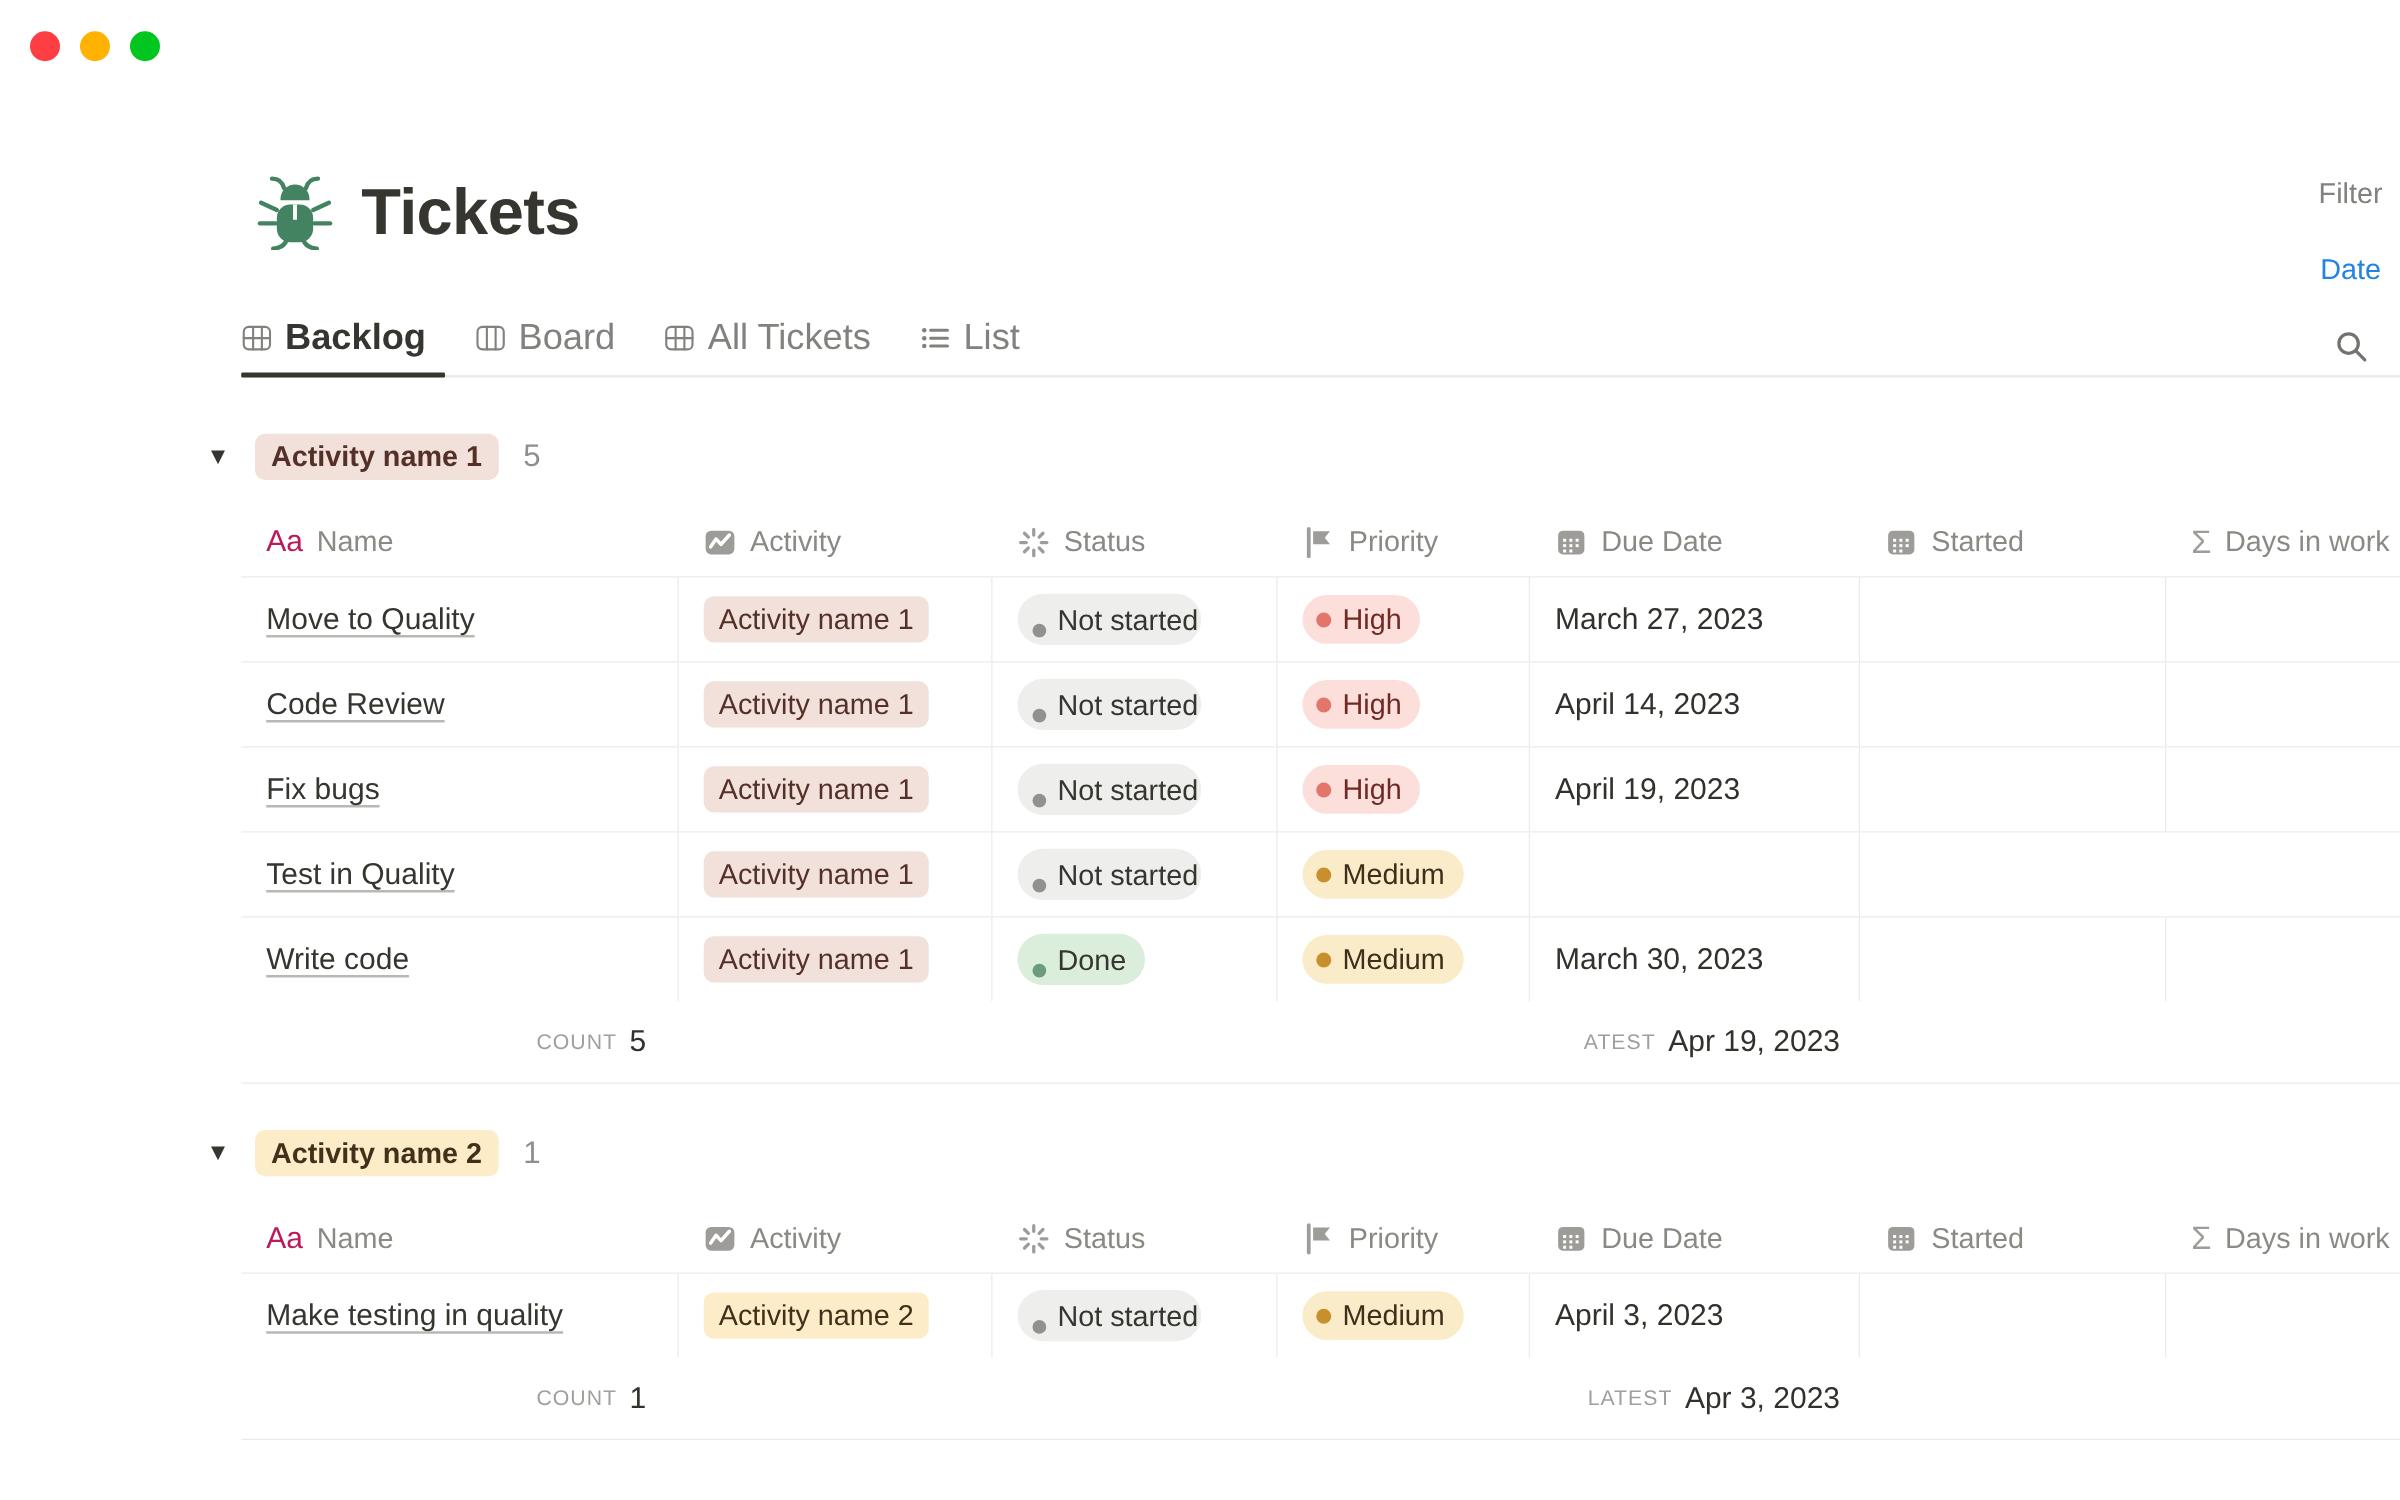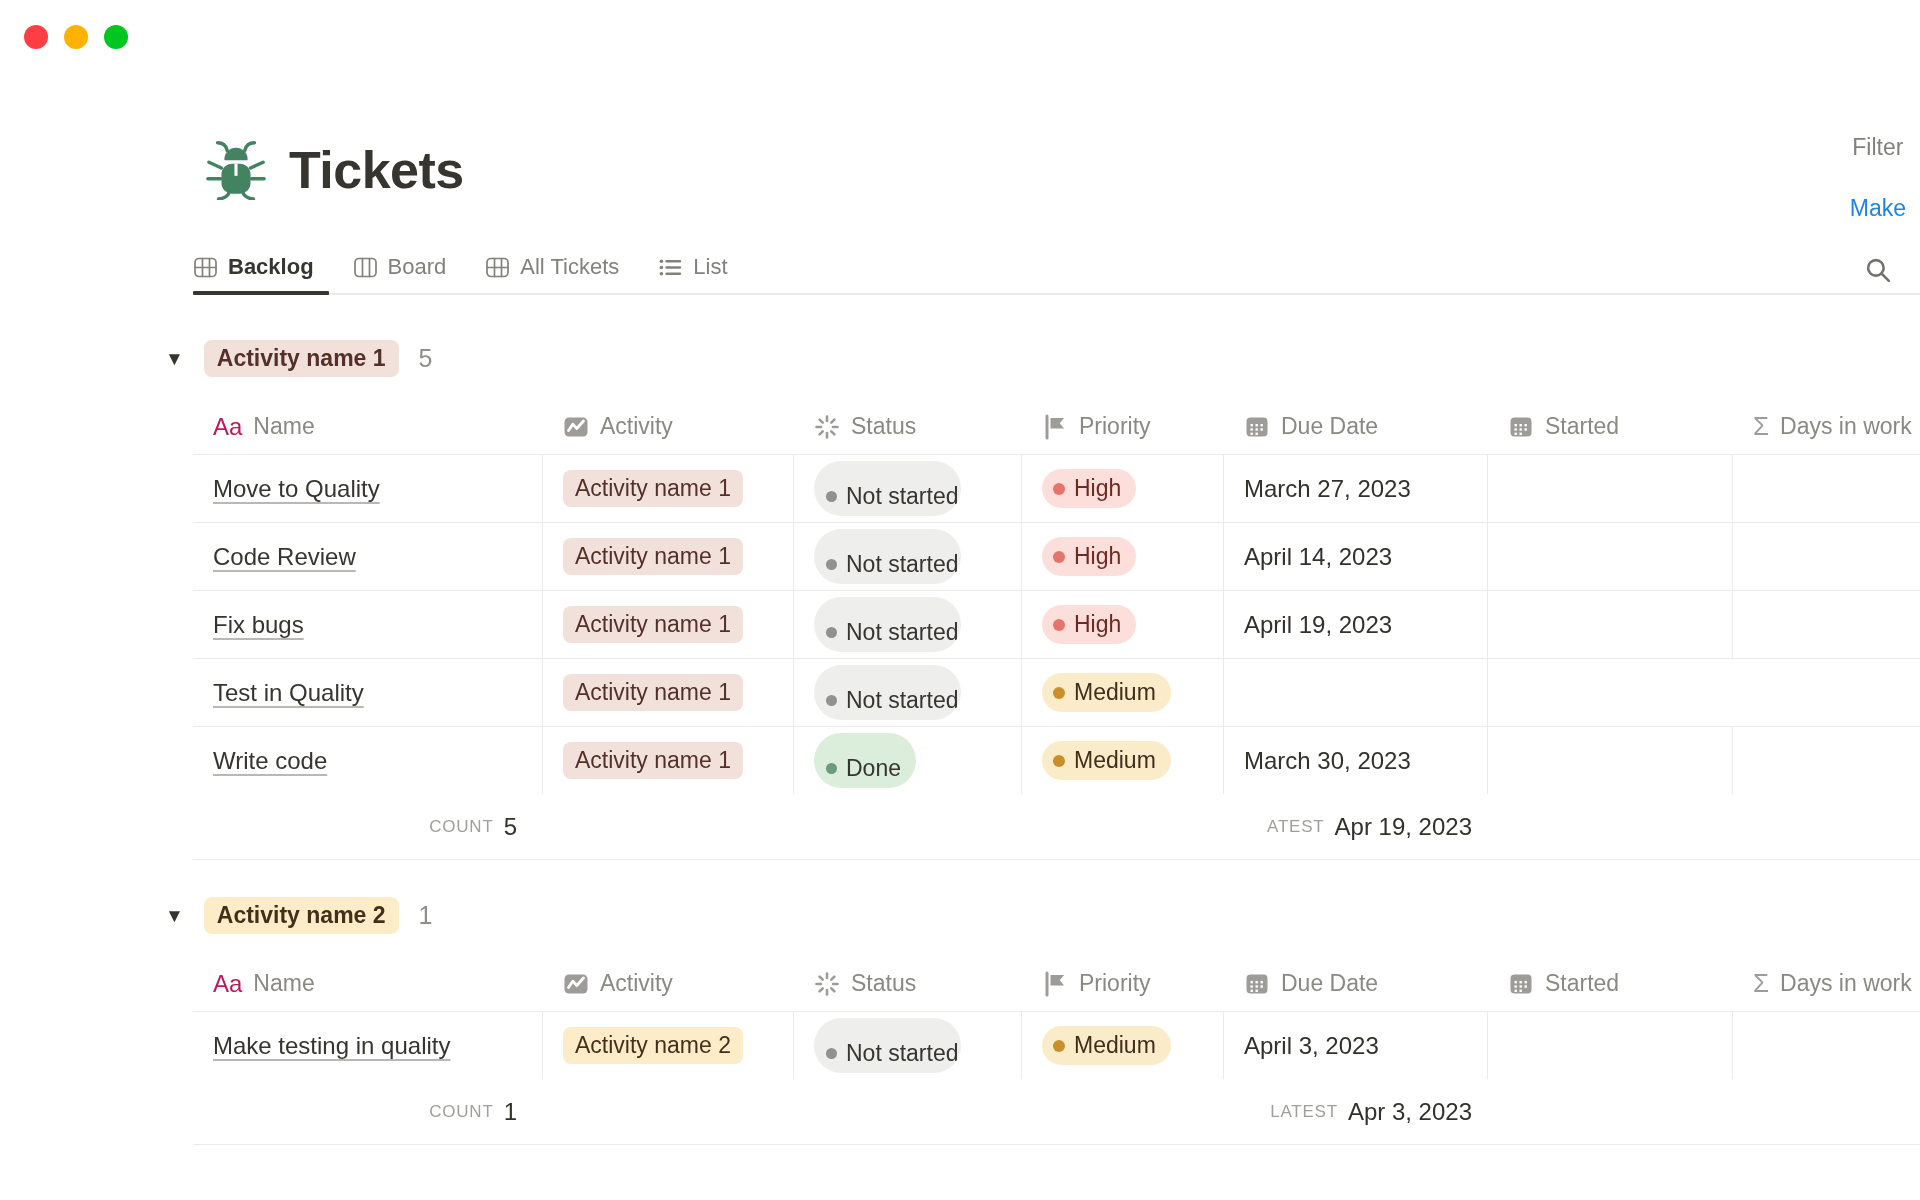--- a/index.html
+++ b/index.html
@@ -16,21 +16,21 @@
   .page { padding-top:128px; }
 
   
   .title-row { margin-left:205px; display:flex; align-items:flex-end; gap:22px; height:72px; }
   .title-row h1 { font-size:52px; font-weight:700; letter-spacing:-0.5px; color:var(--text-dark); }
   .bug-svg { width:62px; height:62px; }
 
   
   .tabs-bar { margin-top:44px; margin-left:193px; display:flex; align-items:flex-end;
               border-bottom:2px solid var(--divider); position:relative; width:1727px; }
-  .tab { display:flex; align-items:center; gap:10px; font-size:22px; color:var(--text-gray);
+  .tab { display:flex; align-items:center; gap:10px; font-size:29px; color:var(--text-gray);
          padding:10px 15px 13px 0; margin-right:24px; cursor:pointer; position:relative; white-space:nowrap; }
   .tab.active { color:var(--text-dark); font-weight:700; }
   .tab.active::after { content:""; position:absolute; left:0; right:0; bottom:-2px; height:4px; background:var(--text-dark); border-radius:1px; }
   .tab svg { width:25px; height:25px; }
   .view-controls { position:absolute; right:14px; bottom:10px; display:flex; align-items:center; gap:34px;flex-direction:column; }
   .ctl { font-size:23px; color:var(--text-gray); cursor:pointer; }
   .ctl.sort { color:var(--accent-blue); }
   .search-svg { width:27px; height:27px; display:block; }
 
   
@@ -57,22 +57,22 @@
           overflow:hidden; white-space:nowrap; cursor:pointer; }
   .cell:last-child { border-right:none; }
   .name-text { font-size:24px; font-weight:400; color:var(--text-dark);
                text-decoration:underline; text-decoration-color:#b9b8b4; text-decoration-thickness:1.5px; text-underline-offset:5px; }
   .date-text { font-size:24px; color:#32312c; }
 
   .tag { border-radius:8px; padding:5px 12px; font-size:23px; white-space:nowrap; }
   .tag[data-kind="red"]    { background:var(--tag-red-bg);    color:var(--tag-red-text); }
   .tag[data-kind="yellow"] { background:var(--tag-yellow-bg); color:var(--tag-yellow-text); }
 
-  .status-pill { border-radius:999px; padding:22px 0 6px 12px; font-size:23px; display:inline-flex;
-                 align-items:center; gap:9px; color:var(--text-dark); overflow:hidden; white-space:nowrap; }
+  .status-pill { border-radius:999px; padding:8px 0 6px 12px; font-size:23px; display:inline-flex;
+                 align-items:flex-end; gap:9px; color:var(--text-dark); overflow:hidden; white-space:nowrap; }
   .status-pill[data-kind="gray"]  { background:var(--status-gray-bg); width:147px; flex:0 0 147px; }
   .status-pill[data-kind="gray"] .dot  { background:var(--status-gray-dot); }
   .status-pill[data-kind="green"] { background:var(--status-green-bg); padding-right:15px; }
   .status-pill[data-kind="green"] .dot { background:var(--status-green-dot); }
   .dot { width:11px; height:11px; border-radius:50%; flex:0 0 auto; }
 
   .priority-pill { border-radius:999px; padding:6px 15px 6px 11px; font-size:23px; display:inline-flex;
                    align-items:center; gap:9px; white-space:nowrap; }
   .priority-pill .dot { width:12px; height:12px; }
   .priority-pill[data-kind="red"]    { background:var(--priority-red-bg);    color:var(--priority-red-text); }
@@ -198,21 +198,21 @@
       <span>All Tickets</span>
     </div>
     <div class="tab">
       <svg viewBox="0 0 25 25">
           <use href="#icon-list"></use>
         </svg>
       <span>List</span>
     </div>
     <div class="view-controls">
       <span class="ctl">Filter</span>
-      <span class="ctl sort">Make</span>
+      <span class="ctl sort">Date</span>
       <svg class="search-svg" viewBox="0 0 25 25">
           <use href="#icon-search"></use>
         </svg>
     </div>
   </div>
 
   <section class="group-1">
     <div class="group-head">
       <span class="toggle">▼</span>
       <span class="group-pill" data-kind="red">Activity name 1</span>

